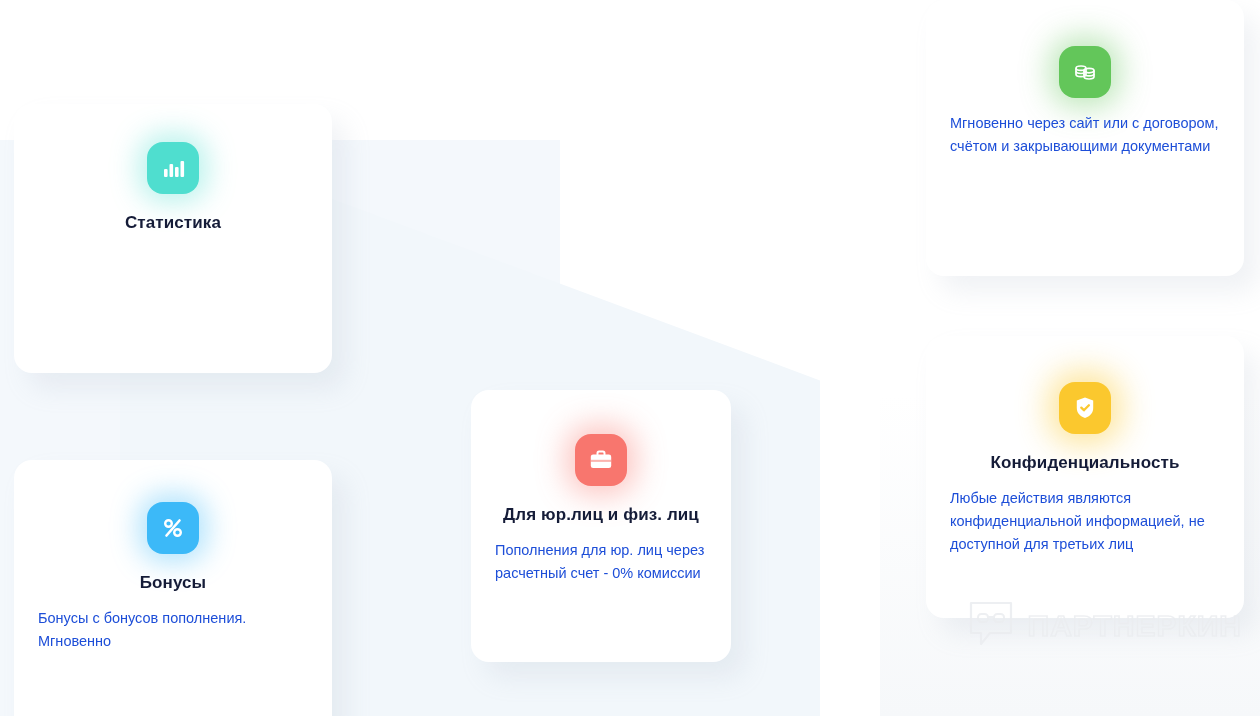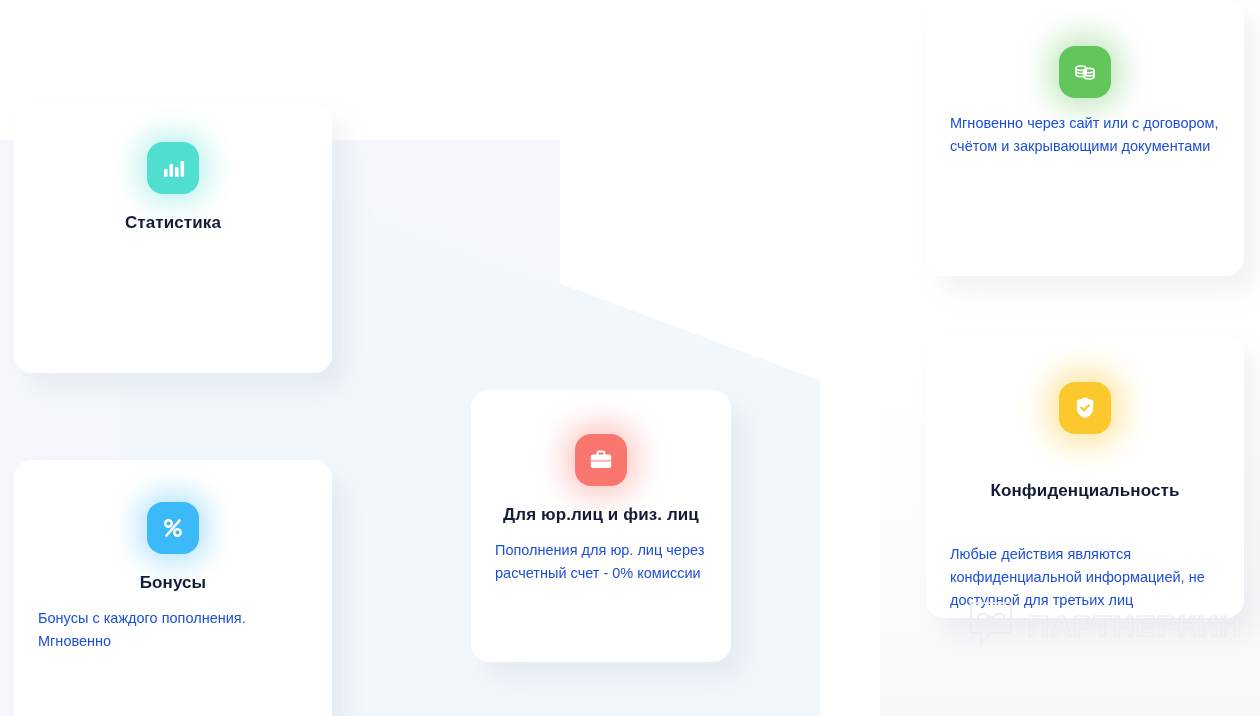--- a/index.html
+++ b/index.html
@@ -70,21 +70,21 @@
     align-items: center;
     padding: 0 24px;
   }
 
   
   .card.pos-stats       { left: 14px;  top: 104px; width: 318px; height: 269px; }
   .card.pos-bonuses     { left: 14px;  top: 460px; width: 318px; height: 276px; }
   .card.pos-onewindow   { left: 471px; top: 55px;  width: 316px; height: 268px; }
   .card.pos-legal       { left: 471px; top: 390px; width: 260px; height: 272px; }
   .card.pos-topup       { left: 926px; top: 0px;   width: 318px; height: 276px; }
-  .card.pos-privacy     { left: 926px; top: 336px; width: 318px; height: 282px; gap: 28px; }
+  .card.pos-privacy     { left: 926px; top: 336px; width: 318px; height: 282px; }
 
   
   .card.pos-stats     .icon-wrap { margin-top: 38px; }
   .card.pos-bonuses   .icon-wrap { margin-top: 42px; }
   .card.pos-onewindow .icon-wrap { margin-top: 42px; }
   .card.pos-legal     .icon-wrap { margin-top: 44px; }
   .card.pos-topup     .icon-wrap { margin-top: 46px; }
   .card.pos-privacy   .icon-wrap { margin-top: 46px; }
 
   .icon-wrap {
@@ -168,21 +168,21 @@
 
   <div class="card pos-bonuses">
     <div class="icon-wrap" style="background:#3cb9f8; box-shadow:0 0 28px 8px rgba(60,185,248,0.40);">
       <svg width="26" height="26" viewBox="0 0 26 26" aria-hidden="true">
         <circle cx="8.5" cy="8.5" r="3.3" fill="none" stroke="#ffffff" stroke-width="2.4"></circle>
         <circle cx="17.5" cy="17.5" r="3.3" fill="none" stroke="#ffffff" stroke-width="2.4"></circle>
         <line x1="19.5" y1="5.5" x2="6.5" y2="20.5" stroke="#ffffff" stroke-width="2.6" stroke-linecap="round"></line>
       </svg>
     </div>
     <div class="card-title">Бонусы</div>
-    <div class="card-desc">Бонусы с каждого пополнения. Мгновенно</div>
+    <div class="card-desc">Бонусы с бонусов пополнения. Мгновенно</div>
   </div>
 
 
   <div class="card pos-legal">
     <div class="icon-wrap" style="background:#f8766e; box-shadow:0 0 30px 9px rgba(248,118,110,0.42);">
       <svg width="26" height="24" viewBox="0 0 26 24" aria-hidden="true">
         <path d="M9.5 6.5V5.2c0-0.9 0.7-1.6 1.6-1.6h3.8c0.9 0 1.6 0.7 1.6 1.6v1.3" fill="none" stroke="#ffffff" stroke-width="2" stroke-linecap="round"></path>
         <rect x="2.8" y="6.5" width="20.4" height="13.6" rx="2.3" fill="#ffffff"></rect>
         <rect x="2.8" y="11.8" width="20.4" height="2.1" fill="#f8766e" opacity="0.55"></rect>
       </svg>

